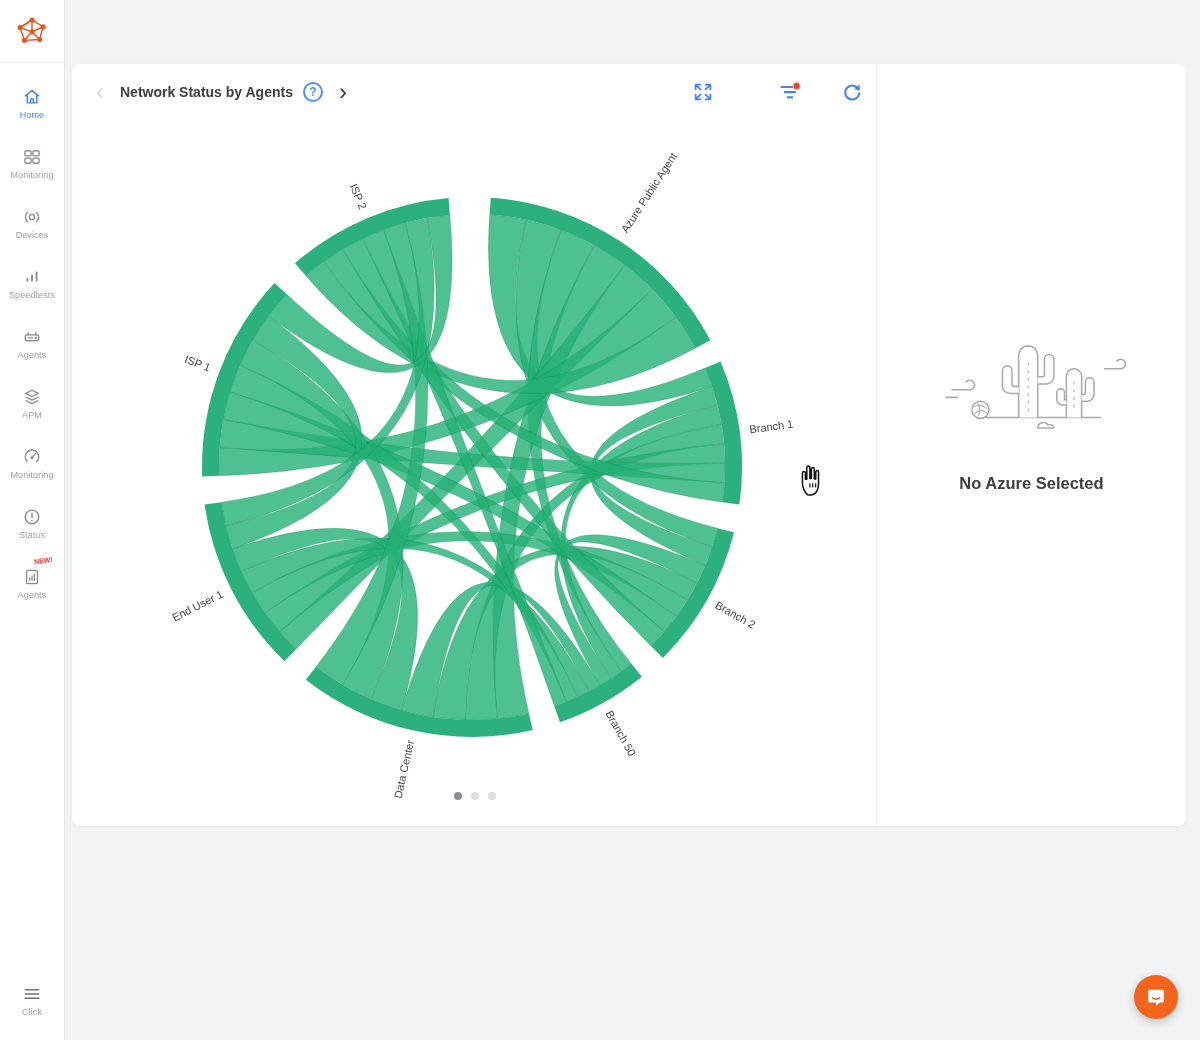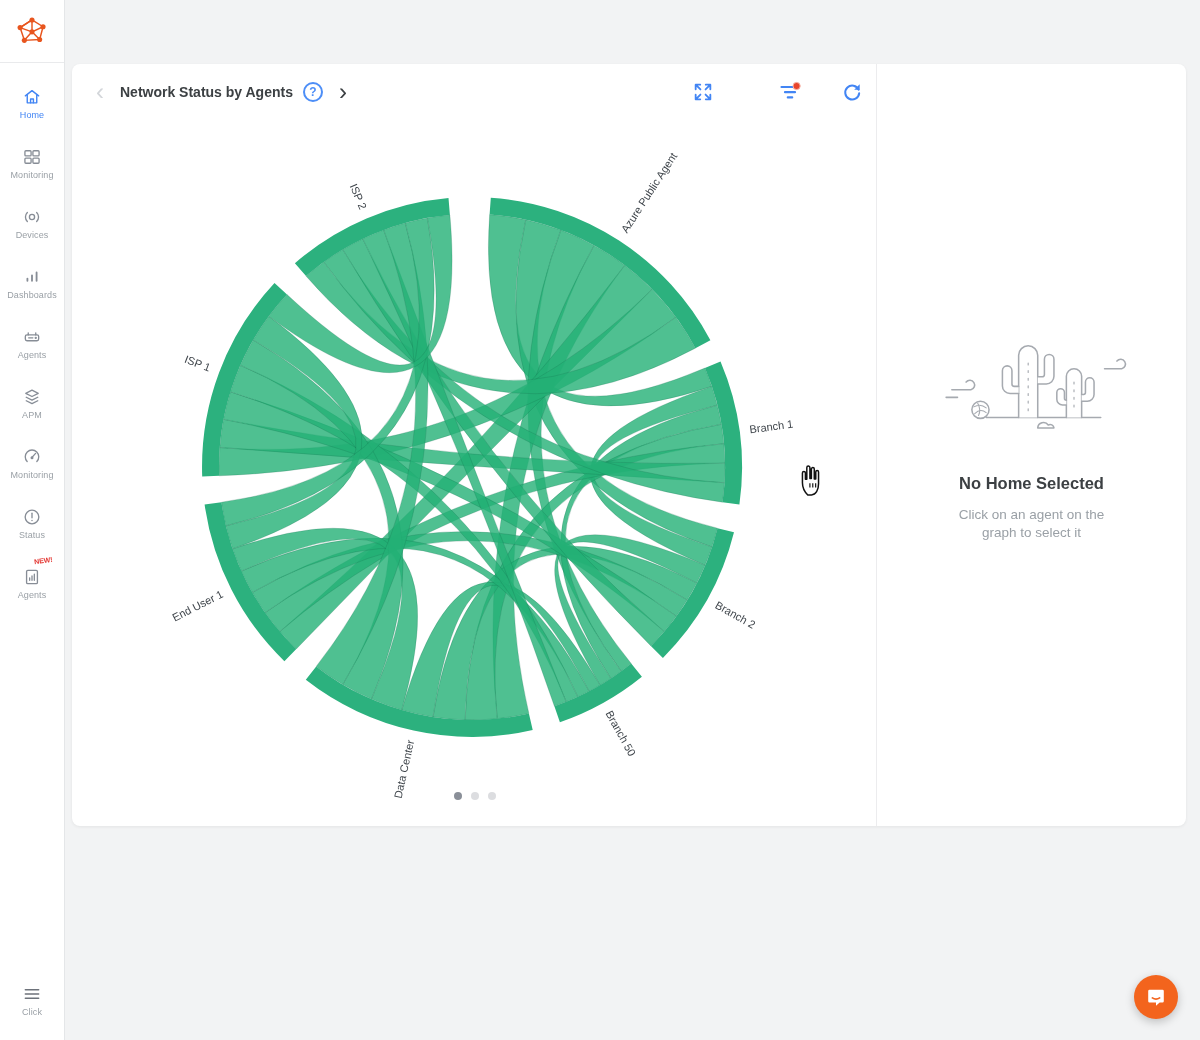--- a/index.html
+++ b/index.html
@@ -105,21 +105,21 @@
           </g>
         </svg>
         <span class="lbl">Devices</span>
       </div>
       <div class="nav-item">
         <svg width="20" height="20" viewBox="0 0 24 24">
           <g stroke="#878d96" stroke-width="2.2" fill="none" stroke-linecap="round">
             <path d="M6.5 16.5 v-2.6 M12 16.5 v-6.5 M17.5 16.5 v-10"></path>
           </g>
         </svg>
-        <span class="lbl">Dashboards</span>
+        <span class="lbl">Speedtests</span>
       </div>
       <div class="nav-item">
         <svg width="20" height="20" viewBox="0 0 24 24">
           <g stroke="#878d96" stroke-width="1.6" fill="none" stroke-linecap="round">
             <rect x="4" y="9.5" width="16" height="7" rx="2"></rect>
             <path d="M8 13 h5"></path>
             <circle cx="16.5" cy="13" r="0.6" fill="#878d96"></circle>
             <path d="M7.5 9.5 V7 M16.5 9.5 V7"></path>
           </g>
         </svg>
@@ -294,23 +294,21 @@
         <path d="M26 72 h20 a5 5 0 1 0 -5 -8" fill="none"></path>
         <path d="M20 80 h12" fill="none"></path>
         <path d="M186 50 h18 a5 5 0 1 0 -5 -8" fill="none"></path>
 
         <circle cx="56" cy="93" r="9"></circle>
         <path d="M49 90 q7 -4 13 1 M50 97 q6 -6 12 -1 M53 86 q4 7 1 13" fill="none" stroke-width="1.1"></path>
 
         <path d="M116 112 a6 6 0 0 1 11 -3 a4 4 0 0 1 6 3 z"></path>
       </g>
     </svg>
-    <div class="agent-title">No Home Selected</div>
-    <div class="agent-sub" style="white-space: pre-line;">Click on an agent on the
-graph to select it</div>
+    <div class="agent-title">No Azure Selected</div>
   </aside>
 </div>
 
 <button class="fab">
   <svg width="22" height="22" viewBox="0 0 24 24">
     <path d="M5 4 h14 a1.5 1.5 0 0 1 1.5 1.5 v11 a1.5 1.5 0 0 1 -1.5 1.5 h-3 l-4 3.6 v-3.6 H5 a1.5 1.5 0 0 1 -1.5 -1.5 v-11 A1.5 1.5 0 0 1 5 4 Z" fill="#fff"></path>
     <path d="M8 13 q4 2.6 8 0" fill="none" stroke="#f3641d" stroke-width="1.8" stroke-linecap="round"></path>
   </svg>
 </button>
 

